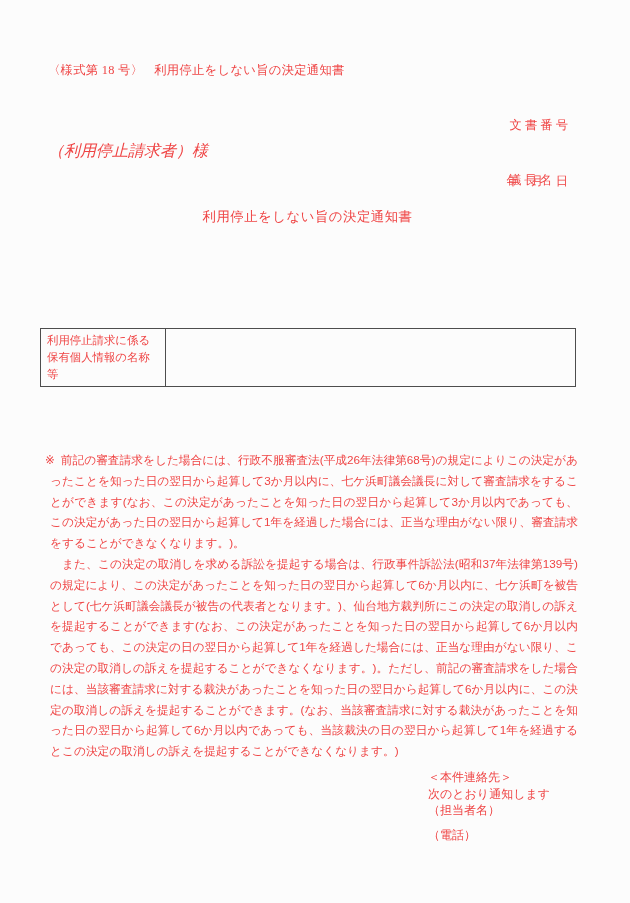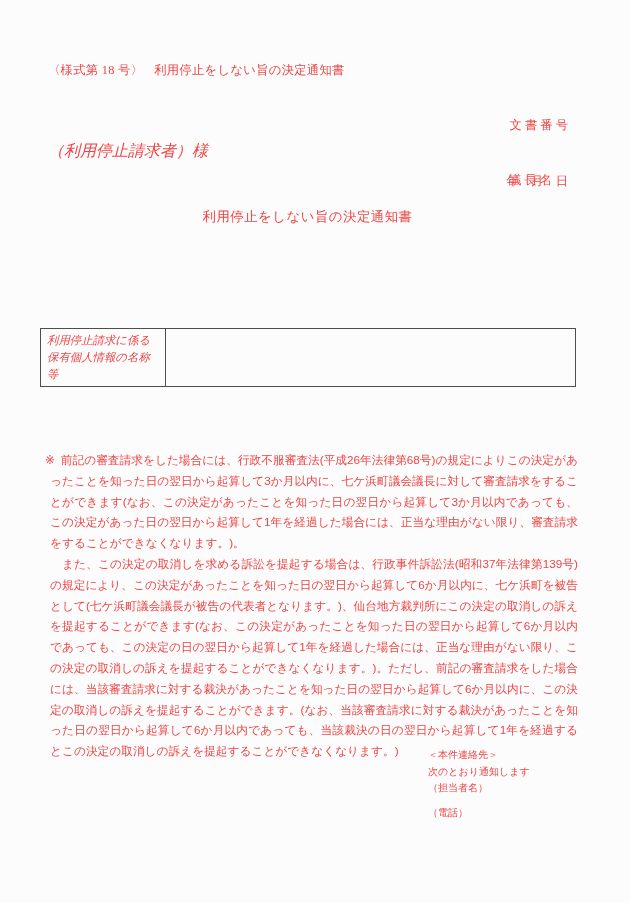--- a/index.html
+++ b/index.html
@@ -46,21 +46,21 @@
   }
 
   .body-par{
     position:absolute;top:249px;left:37px;width:541px;
     font-size:11.7px;line-height:20px;
     text-indent:37px;text-align:justify;
   }
 
   .info-table{
     position:absolute;top:328px;left:40px;
-    width:536px;border-collapse:collapse;table-layout:fixed;font-style:italic;
+    width:536px;border-collapse:collapse;table-layout:fixed;
   }
   .info-table td{
     border:1px solid #4d4d4d;
     vertical-align:middle;
   }
   .label-cell{
     width:114px;
     font-size:11.4px;line-height:17px;
     padding:3px 4px 3px 6px;
   }
@@ -71,22 +71,22 @@
   .notes{
     position:absolute;top:450px;left:50px;width:528px;
     font-size:11.7px;line-height:20.8px;text-align:justify;
   }
   .notes p{margin:0;}
   .note-p1{text-indent:-5px;}
   .note-marker{margin-right:6px;}
   .note-p2{text-indent:12px;}
 
   .contact{
-    position:absolute;top:747px;left:428px;
-    font-size:10px;line-height:16.5px;
+    position:absolute;top:769px;left:428px;
+    font-size:12px;line-height:16.5px;
   }
   .contact div{white-space:nowrap;}
   .contact-phone{margin-top:8px;}
 </style>
 </head>
 <body>
 
 <div class="page">
 
   <div class="header-line serif">

